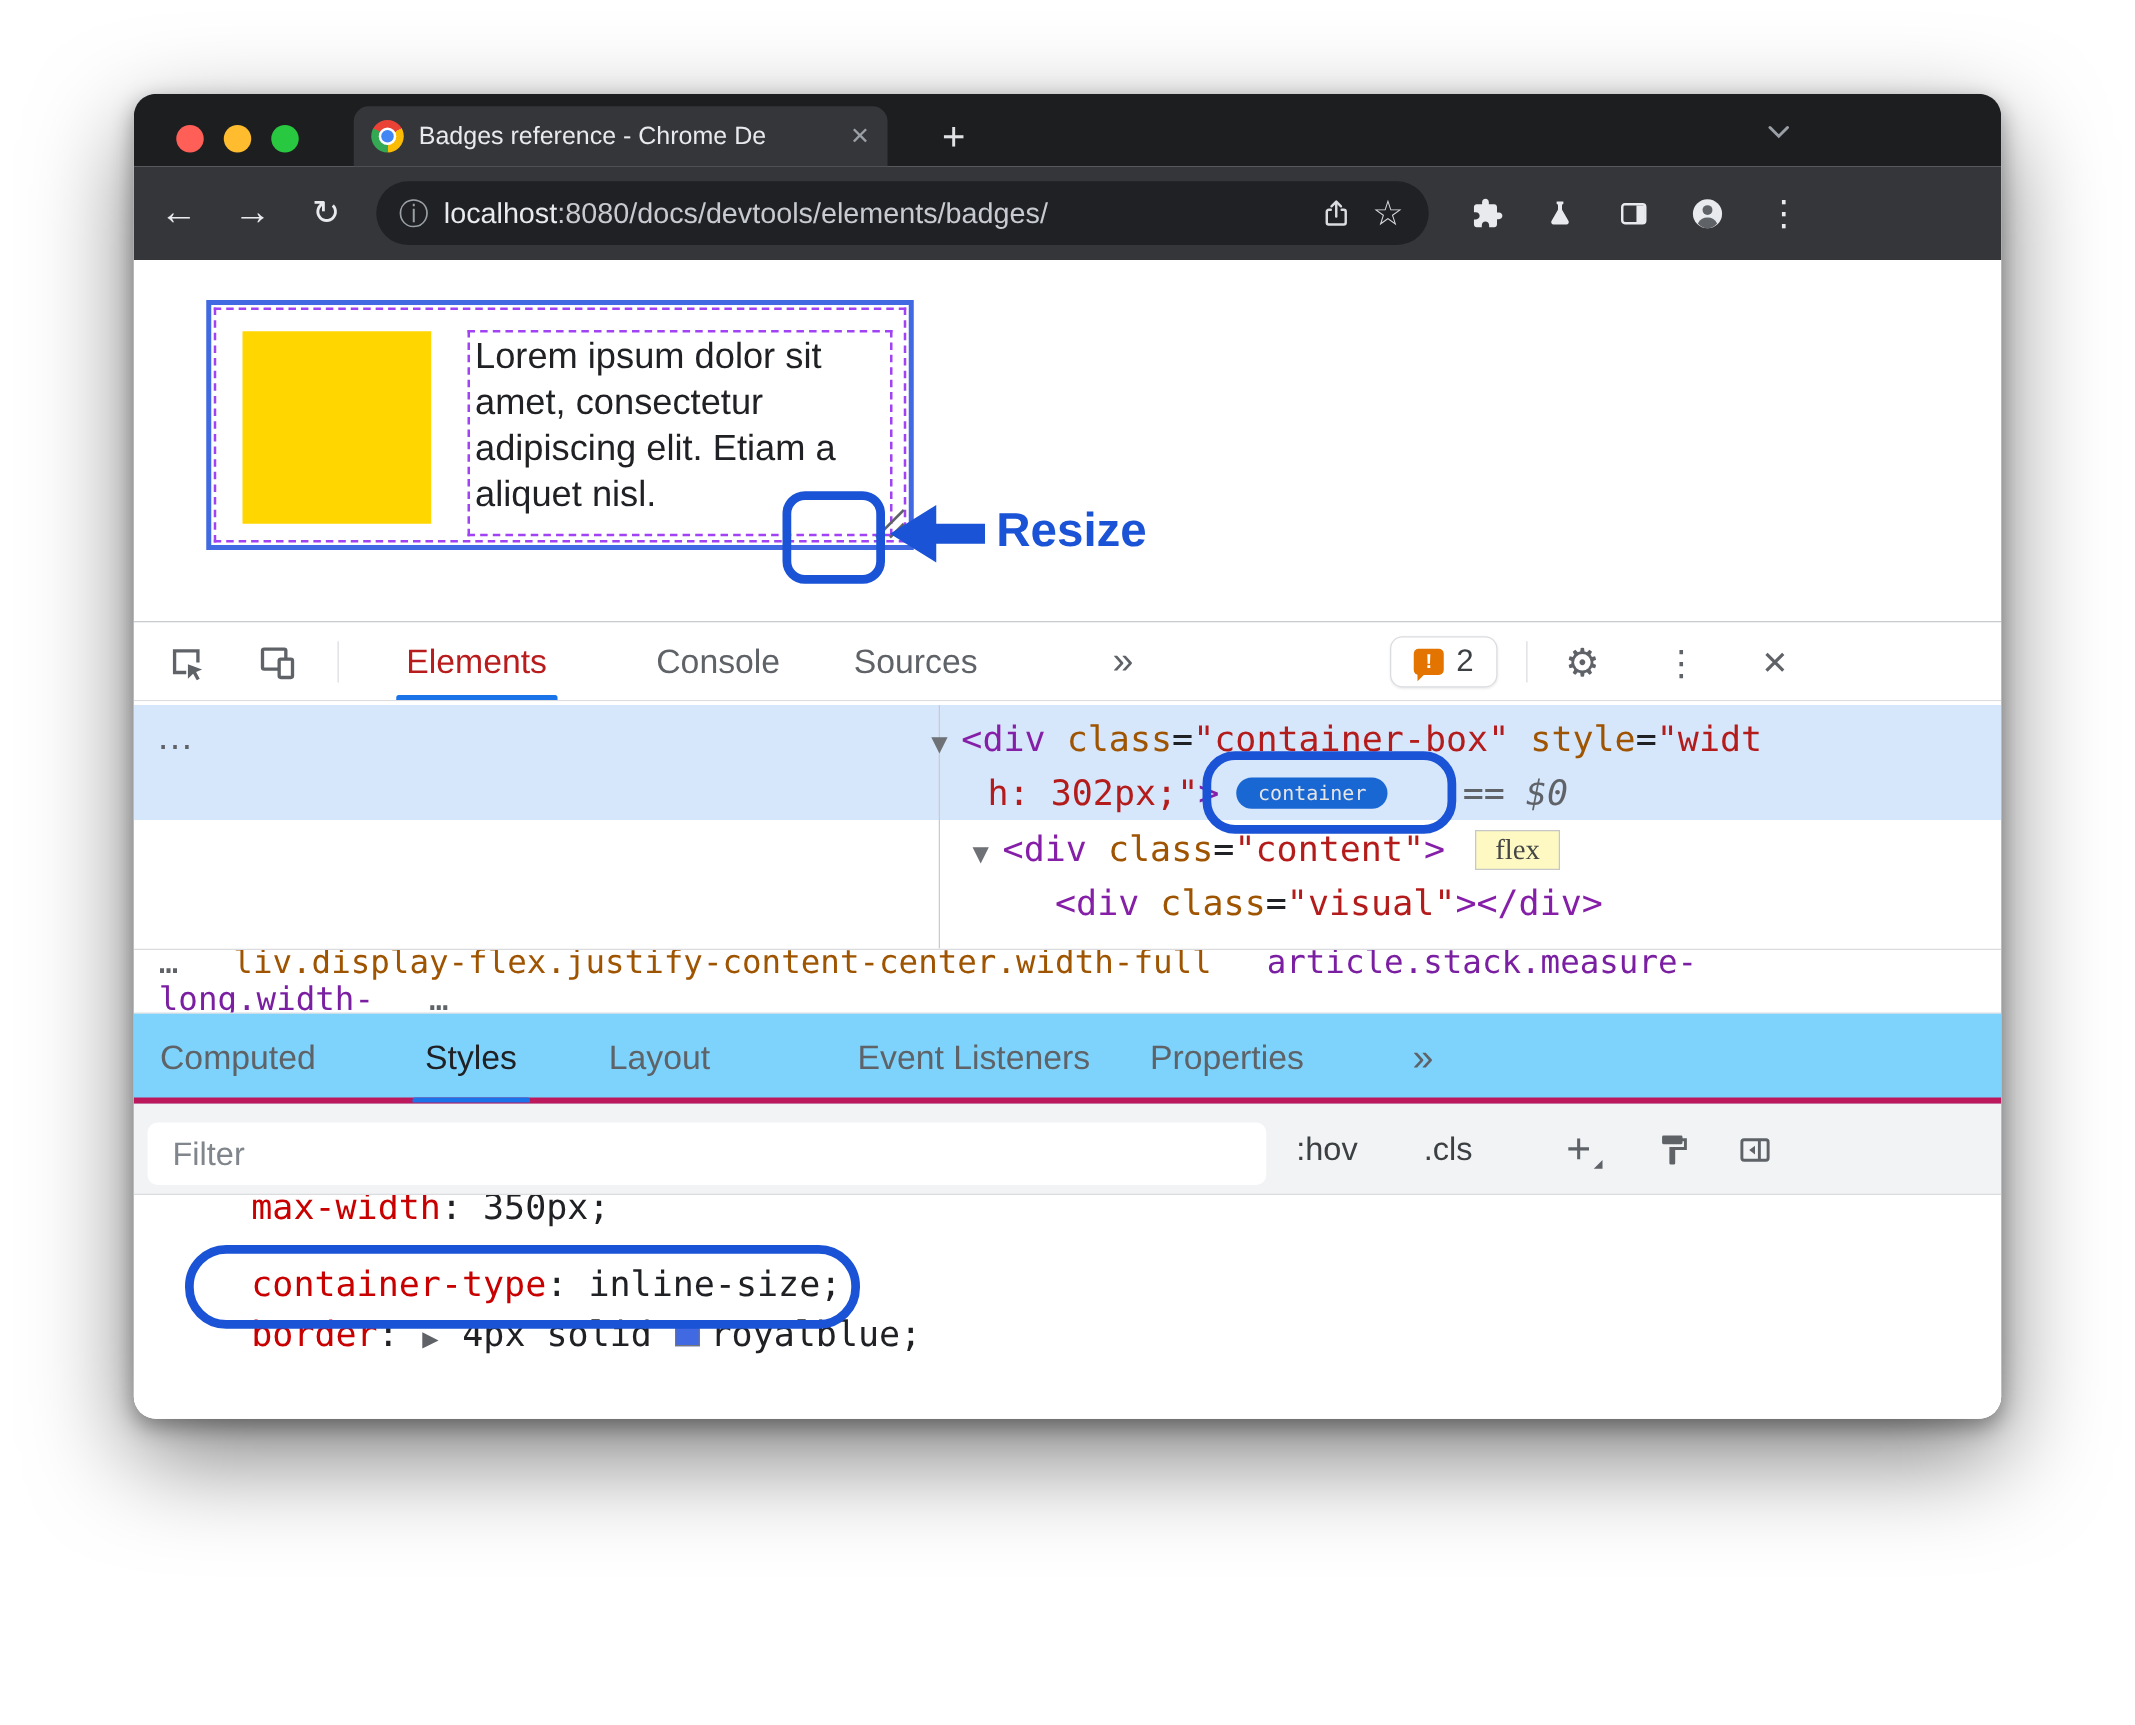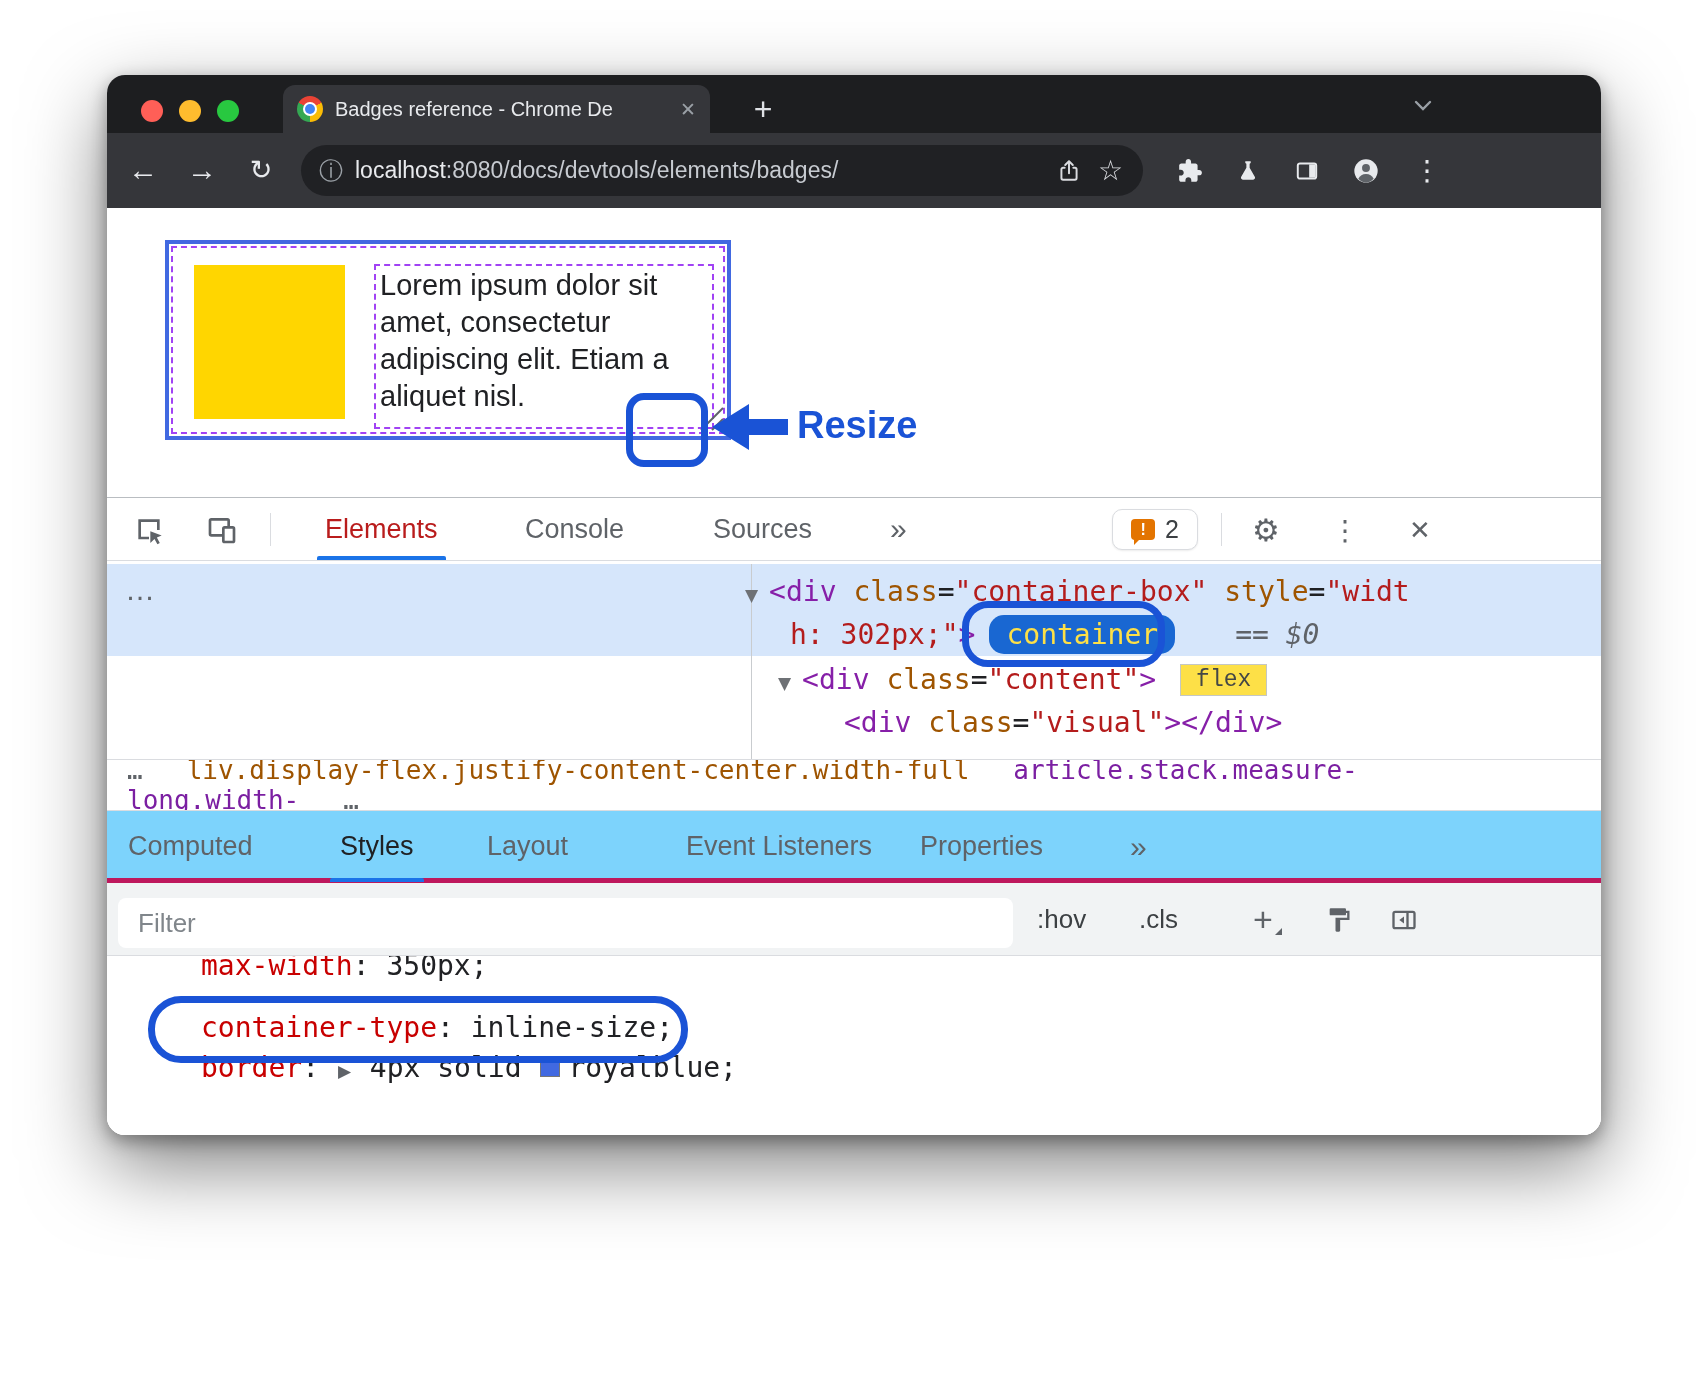--- a/index.html
+++ b/index.html
@@ -63,44 +63,44 @@
   
   .devtools { position:absolute; left:0; top:422px; width:100%; height:638px; background:#fff; border-top:1px solid #b9bdc1; }
 
   .dt-toolbar { position:absolute; left:0; top:0; width:100%; height:63px; border-bottom:1px solid #dadce0; background:#fff; }
   .dt-ico { position:absolute; top:14px; width:36px; height:36px; display:flex; align-items:center; justify-content:center; color:#5f6368; }
   .dt-inspect{ left:24px; } .dt-device{ left:97px; }
   .dt-div{ position:absolute; top:15px; width:1px; height:33px; background:#dadce0; }
   .dt-tab { position:absolute; top:0; height:62px; display:flex; align-items:center; font-size:27px; color:#5f6368; }
   .dt-tab.active { color:#b91c1c; }
   .dt-tab.active::after { content:""; position:absolute; left:-8px; right:-8px; bottom:0; height:4px; background:#1a73e8; border-radius:2px 2px 0 0; }
-  .tab-elements{ left:218px; } .tab-console{ left:418px; } .tab-sources{ left:606px; } .tab-more{ left:783px; font-size:30px; }
+  .tab-elements{ left:218px; } .tab-console{ left:418px; } .tab-sources{ left:576px; } .tab-more{ left:783px; font-size:30px; }
   .issues-badge { position:absolute; left:1005px; top:11px; width:86px; height:41px; border:1px solid #dadce0; border-radius:10px;
     background:#fff; display:flex; align-items:center; justify-content:center; gap:10px; box-shadow:0 1px 2px rgba(0,0,0,.08); }
   .issue-ico { width:24px; height:21px; background:#e37400; border-radius:4px; position:relative;
     color:#fff; font-size:16px; font-weight:bold; text-align:center; line-height:21px; }
   .issue-ico::after{ content:""; position:absolute; left:3px; bottom:-5px; border-left:6px solid #e37400; border-bottom:6px solid transparent; }
   .issue-count { font-size:25px; color:#3c4043; }
   .dt-gear{ left:1141px; font-size:31px; } .dt-kebab{ left:1220px; font-size:28px; } .dt-close{ left:1295px; font-size:26px; }
 
   
   .dt-tree { position:absolute; left:0; top:63px; width:100%; height:198px; background:#fff; overflow:hidden; }
   .row-selected { position:absolute; left:0; top:3px; width:100%; height:92px; background:#d6e6fb; }
   .tree-overflow { position:absolute; left:18px; top:12px; color:#5f6368; font-size:30px; }
   .indent-guide { position:absolute; left:644px; top:3px; width:1px; height:195px; background:#c9cccf; }
   .tree-line { position:absolute; height:43px; display:flex; align-items:center; white-space:pre;
     font-family:"DejaVu Sans Mono",monospace; font-size:28px; }
   .tl1{ left:638px; top:9px; } .tl2{ left:683px; top:52px; } .tl3{ left:671px; top:97px; } .tl4{ left:737px; top:140px; }
   .tok-tag{ color:#861fa8; } .tok-attr{ color:#9e5400; } .tok-val{ color:#b41c1c; } .tok-plain{ color:#202124; }
   .tok-gray{ color:#5f6368; } .tok-dollar{ color:#5f6368; font-style:italic; }
   .tok-arrow{ color:#6e7175; font-size:17px; margin-right:11px; font-family:"DejaVu Sans",sans-serif; }
-  .badge-blue { background:#1967d2; color:#fde047; border-radius:15px; padding:3px 17px; font-size:28px;
+  .badge-blue { background:#1967d2; color:#e5e5e5; border-radius:15px; padding:3px 17px; font-size:16px;
     font-family:"DejaVu Sans Mono",monospace; margin:0 14px; }
-  .badge-gray { background:#fde047; color:#444746; border:1.5px solid #c4c7c5; border-radius:0; padding:2px 15px;
-    font-size:23px; font-family:Liberation Mono, monospace; margin-left:24px; }
+  .badge-gray { background:#fef9c3; color:#444746; border:1.5px solid #c4c7c5; border-radius:0; padding:2px 15px;
+    font-size:23px; font-family:Liberation Serif, serif; margin-left:24px; }
   .eq-dollar { margin-left:46px; }
   .ring-container-badge { left:855px; top:40px; width:203px; height:66px; border-radius:26px; }
 
   
   .dt-crumbs { position:absolute; left:0; top:261px; width:100%; height:52px; border-top:1px solid #dadce0; border-bottom:1px solid #dadce0;
     display:flex; align-items:center; overflow:hidden; background:#fff;
     font-family:"DejaVu Sans Mono",monospace; font-size:26px; }
   .dt-crumbs > span:first-child { margin-left:20px; }
   .crumb-seg span { margin-right:44px; }
   .crumb-orange{ color:#9e5400; } .crumb-purple{ color:#7b1fa2; }

